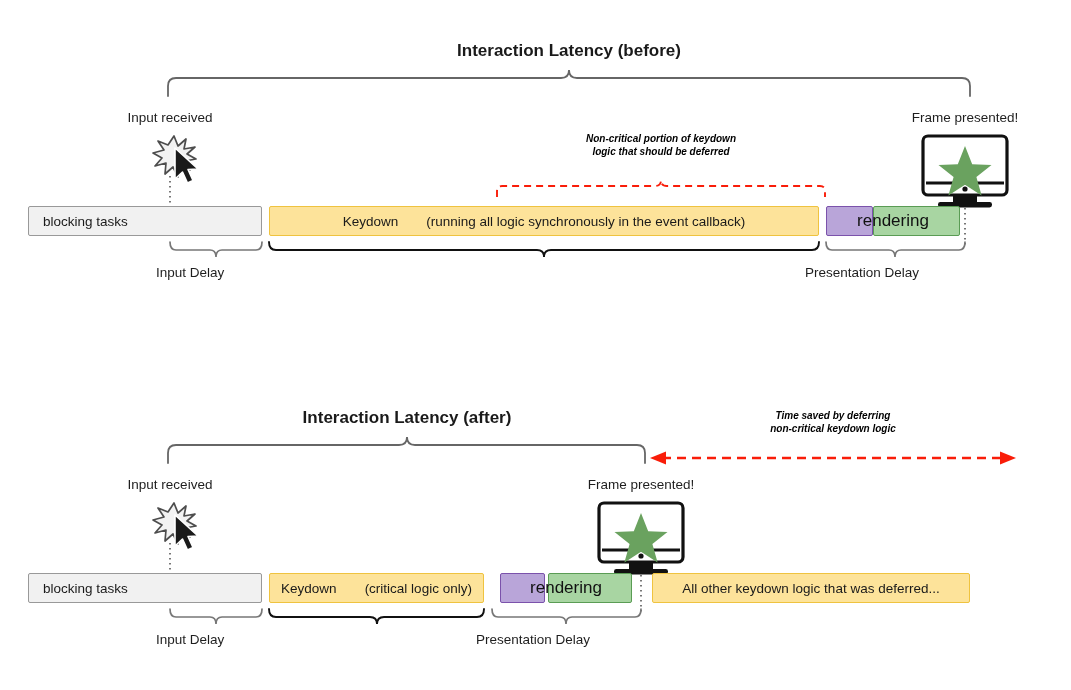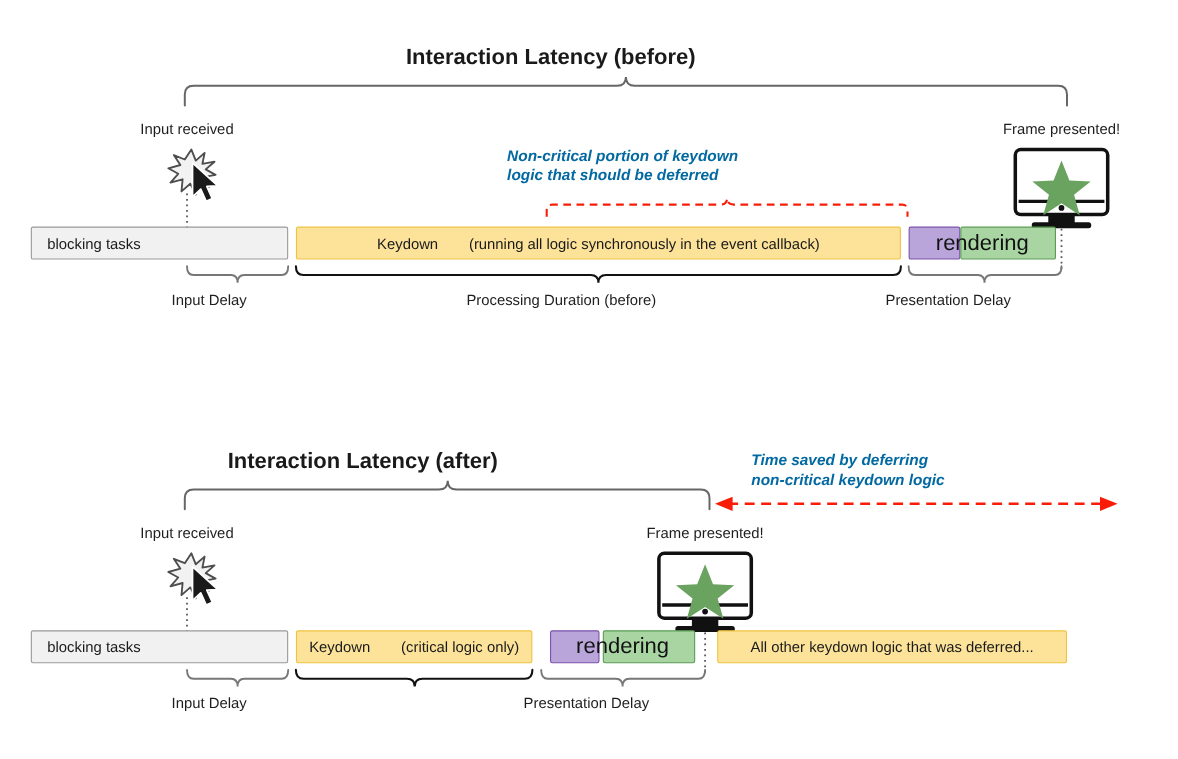--- a/index.html
+++ b/index.html
@@ -17,47 +17,48 @@
   .stage {
     position: absolute;
     left: 0; top: 0;
     width: 1071px;
     height: 690px;
   }
   .abs { position: absolute; }
 
   
   .diagram-title {
-    font-size: 20px;
+    font-size: 17px;
     font-weight: bold;
     color: #1a1a1a;
+    text-align: center;
     white-space: nowrap;
   }
 
   
   .tick-label {
     font-size: 13.5px;
     color: #1e1e1e;
     white-space: nowrap;
     text-align: center;
   }
   .phase-label {
     font-size: 13.5px;
     color: #1e1e1e;
     white-space: nowrap;
     text-align: left;
   }
 
   
   .red-callout {
-    font-size: 14px;
+    font-size: 10px;
     font-weight: bold;
     font-style: italic;
-    color: #0369a1;
-    text-align: left;
+    color: #000000;
+    text-align: center;
     line-height: 1.25;
     white-space: nowrap;
   }
 
   
   .block {
     box-sizing: border-box;
     height: 30px;
     display: flex;
     align-items: center;
@@ -85,21 +86,21 @@
   .block-green {
     background: #a8d5a2;
     border: 1.4px solid #5a9c54;
   }
   .block-text-overlay {
     position: absolute;
     height: 30px;
     display: flex;
     align-items: center;
     justify-content: center;
-    font-size: 20px;
+    font-size: 17px;
     color: #111111;
     white-space: nowrap;
     pointer-events: none;
   }
   .em { }
 
   
   svg.overlay {
     position: absolute;
     left: 0; top: 0;
@@ -222,21 +223,20 @@
   </div>
 
   <div class="abs block block-purple" style="left:826px; top:206px; width:47px;"></div>
 
   <div class="abs block block-green" style="left:873px; top:206px; width:87px;"></div>
 
   <div class="block-text-overlay" style="left:826px; top:206px; width:134px;">rendering</div>
 
   <div class="abs phase-label" style="left:156px; top:265px; width:120px;">Input Delay</div>
 
-  <div class="abs phase-label" style="left:424px; top:265px; width:240px;">Processing Duration (before)</div>
 
   <div class="abs phase-label" style="left:805px; top:265px; width:180px;">Presentation Delay</div>
 
   <div class="abs diagram-title" style="left:207px; top:408px; width:400px;">Interaction Latency (after)</div>
 
   <div class="abs red-callout" style="left:683px; top:410px; width:300px;">
     <div>Time saved by deferring</div>
     <div>non-critical keydown logic</div>
   </div>
 

